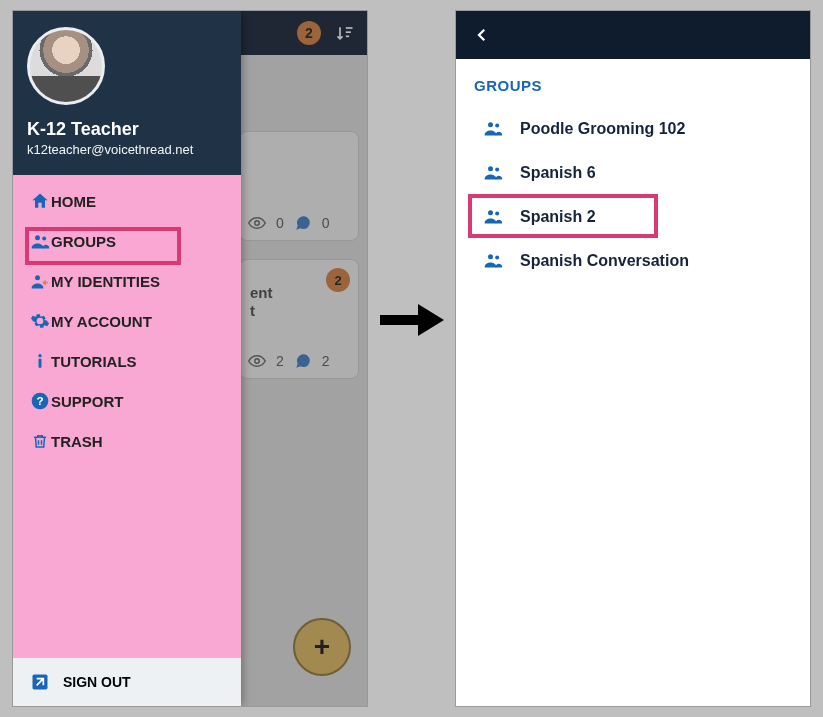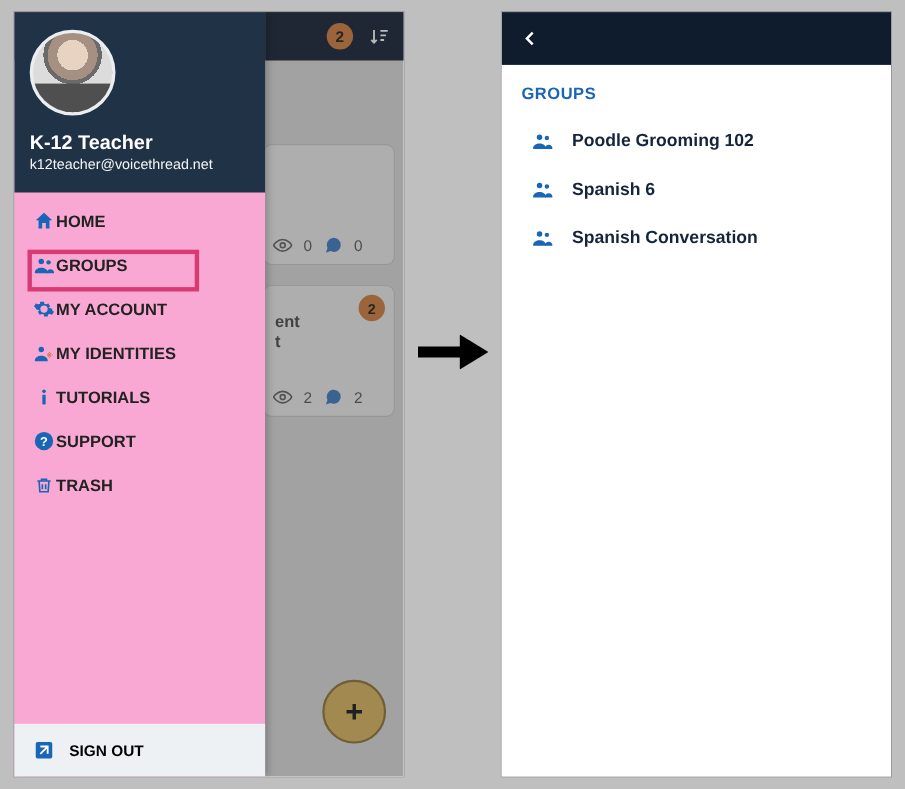--- a/index.html
+++ b/index.html
@@ -273,37 +273,37 @@
                 <path d="M15 20c0-2 1.8-3.6 4-3.6s4 1.6 4 3.6v1h-8z"></path>
               </svg>
           </span>
           <span>GROUPS</span>
         </div>
         <div class="hl-groups"></div>
       </div>
 
       <div class="drawer-item">
         <span class="icon">
-          <svg width="20" height="20" viewBox="0 0 24 24" fill="#1866b5">
-              <path d="M12 8a4 4 0 1 0 0 8 4 4 0 0 0 0-8zm9 4a7 7 0 0 1-.1 1.2l2 1.6-2 3.4-2.4-.8a7 7 0 0 1-2 .1l-.4 2.5h-4l-.4-2.5a7 7 0 0 1-2-.1l-2.4.8-2-3.4 2-1.6A7 7 0 0 1 3 12a7 7 0 0 1 .1-1.2l-2-1.6 2-3.4 2.4.8a7 7 0 0 1 2-.1L8 4h4l.4 2.5a7 7 0 0 1 2 .1l2.4-.8 2 3.4-2 1.6A7 7 0 0 1 21 12z"></path>
-            </svg>
-        </span>
-        <span>MY ACCOUNT</span>
-      </div>
-
-      <div class="drawer-item">
-        <span class="icon">
           <svg width="22" height="20" viewBox="0 0 24 24" fill="#1866b5">
               <circle cx="9" cy="8" r="3"></circle>
               <path d="M2 20c0-3 3.5-5 7-5s7 2 7 5v1H2z"></path>
               <circle cx="18" cy="14" r="1.4" fill="#d07a3a"></circle>
               <path d="M18 10.8v1M18 16.2v1M15.5 14h1M20.5 14h1M16.3 12.3l.7.7M19 15l.7.7M19.7 12.3l-.7.7M17 15l-.7.7" stroke="#d07a3a" stroke-width="1.4"></path>
             </svg>
         </span>
         <span>MY IDENTITIES</span>
+      </div>
+
+      <div class="drawer-item">
+        <span class="icon">
+          <svg width="20" height="20" viewBox="0 0 24 24" fill="#1866b5">
+              <path d="M12 8a4 4 0 1 0 0 8 4 4 0 0 0 0-8zm9 4a7 7 0 0 1-.1 1.2l2 1.6-2 3.4-2.4-.8a7 7 0 0 1-2 .1l-.4 2.5h-4l-.4-2.5a7 7 0 0 1-2-.1l-2.4.8-2-3.4 2-1.6A7 7 0 0 1 3 12a7 7 0 0 1 .1-1.2l-2-1.6 2-3.4 2.4.8a7 7 0 0 1 2-.1L8 4h4l.4 2.5a7 7 0 0 1 2 .1l2.4-.8 2 3.4-2 1.6A7 7 0 0 1 21 12z"></path>
+            </svg>
+        </span>
+        <span>MY ACCOUNT</span>
       </div>
 
       <div class="drawer-item">
         <span class="icon">
           <svg width="18" height="20" viewBox="0 0 24 24" fill="#1866b5">
               <circle cx="12" cy="5" r="2.2"></circle>
               <rect x="10" y="9" width="4" height="12" rx="1"></rect>
             </svg>
         </span>
         <span>TUTORIALS</span>
@@ -381,20 +381,34 @@
         <svg width="24" height="20" viewBox="0 0 24 24" fill="#1866b5">
             <circle cx="9" cy="8" r="3"></circle>
             <circle cx="17" cy="9" r="2.4"></circle>
             <path d="M2 20c0-3 3.5-5 7-5s7 2 7 5v1H2z"></path>
             <path d="M15 20c0-2 1.8-3.6 4-3.6s4 1.6 4 3.6v1h-8z"></path>
           </svg>
       </span>
       <span>Spanish 6</span>
     </div>
 
+    <div class="g-wrap">
+      <div class="g-item">
+        <span class="icon">
+          <svg width="24" height="20" viewBox="0 0 24 24" fill="#1866b5">
+              <circle cx="9" cy="8" r="3"></circle>
+              <circle cx="17" cy="9" r="2.4"></circle>
+              <path d="M2 20c0-3 3.5-5 7-5s7 2 7 5v1H2z"></path>
+              <path d="M15 20c0-2 1.8-3.6 4-3.6s4 1.6 4 3.6v1h-8z"></path>
+            </svg>
+        </span>
+        <span>Spanish 2</span>
+      </div>
+      <div class="hl-spanish2"></div>
+    </div>
 
     <div class="g-item">
       <span class="icon">
         <svg width="24" height="20" viewBox="0 0 24 24" fill="#1866b5">
             <circle cx="9" cy="8" r="3"></circle>
             <circle cx="17" cy="9" r="2.4"></circle>
             <path d="M2 20c0-3 3.5-5 7-5s7 2 7 5v1H2z"></path>
             <path d="M15 20c0-2 1.8-3.6 4-3.6s4 1.6 4 3.6v1h-8z"></path>
           </svg>
       </span>

